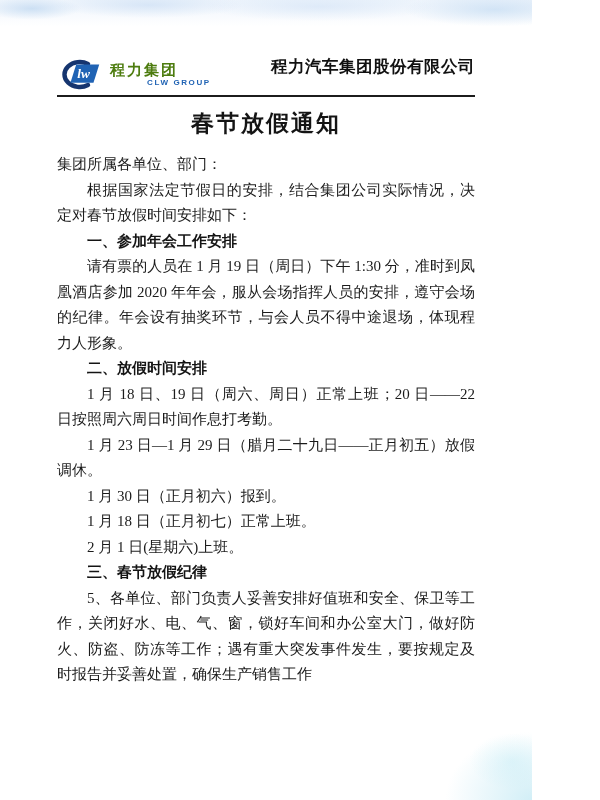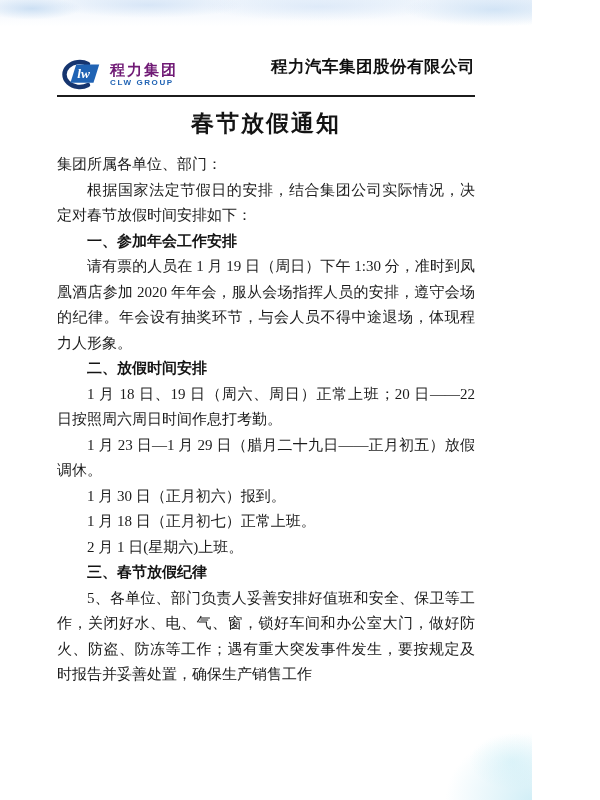--- a/index.html
+++ b/index.html
@@ -38,26 +38,27 @@
   .header {
     display: flex;
     justify-content: space-between;
     align-items: flex-start;
   }
   .logo { display: flex; align-items: center; gap: 5px; margin-top: 3px; }
   .logo-mark { display: block; }
   .logo-text { line-height: 1; }
   .logo-cn {
     font-family: "Liberation Sans", "DejaVu Sans", sans-serif;
-    font-weight: bold; font-size: 15px; color: #701a75; letter-spacing: 2px;
+    font-weight: bold; font-size: 15px; color: #4d7c0f; letter-spacing: 2px;
   }
   .logo-en {
     font-family: "Liberation Sans", "DejaVu Sans", sans-serif;
     font-weight: bold; font-size: 8px; color: #2063b4; letter-spacing: 1.6px;
     margin-top: 2px;
+    margin-left: 37px;
   }
   .company-block { text-align: center; margin-top: 2px; }
   .company-name {
     font-family: "Liberation Sans", "DejaVu Sans", sans-serif;
     font-weight: bold; font-size: 16.5px; color: #111; letter-spacing: 0.5px;
     line-height: 1.25;
   }
   .company-address {
     font-weight: bold; font-size: 9.5px; color: #222; letter-spacing: 0.8px;
     margin-top: 4px;

